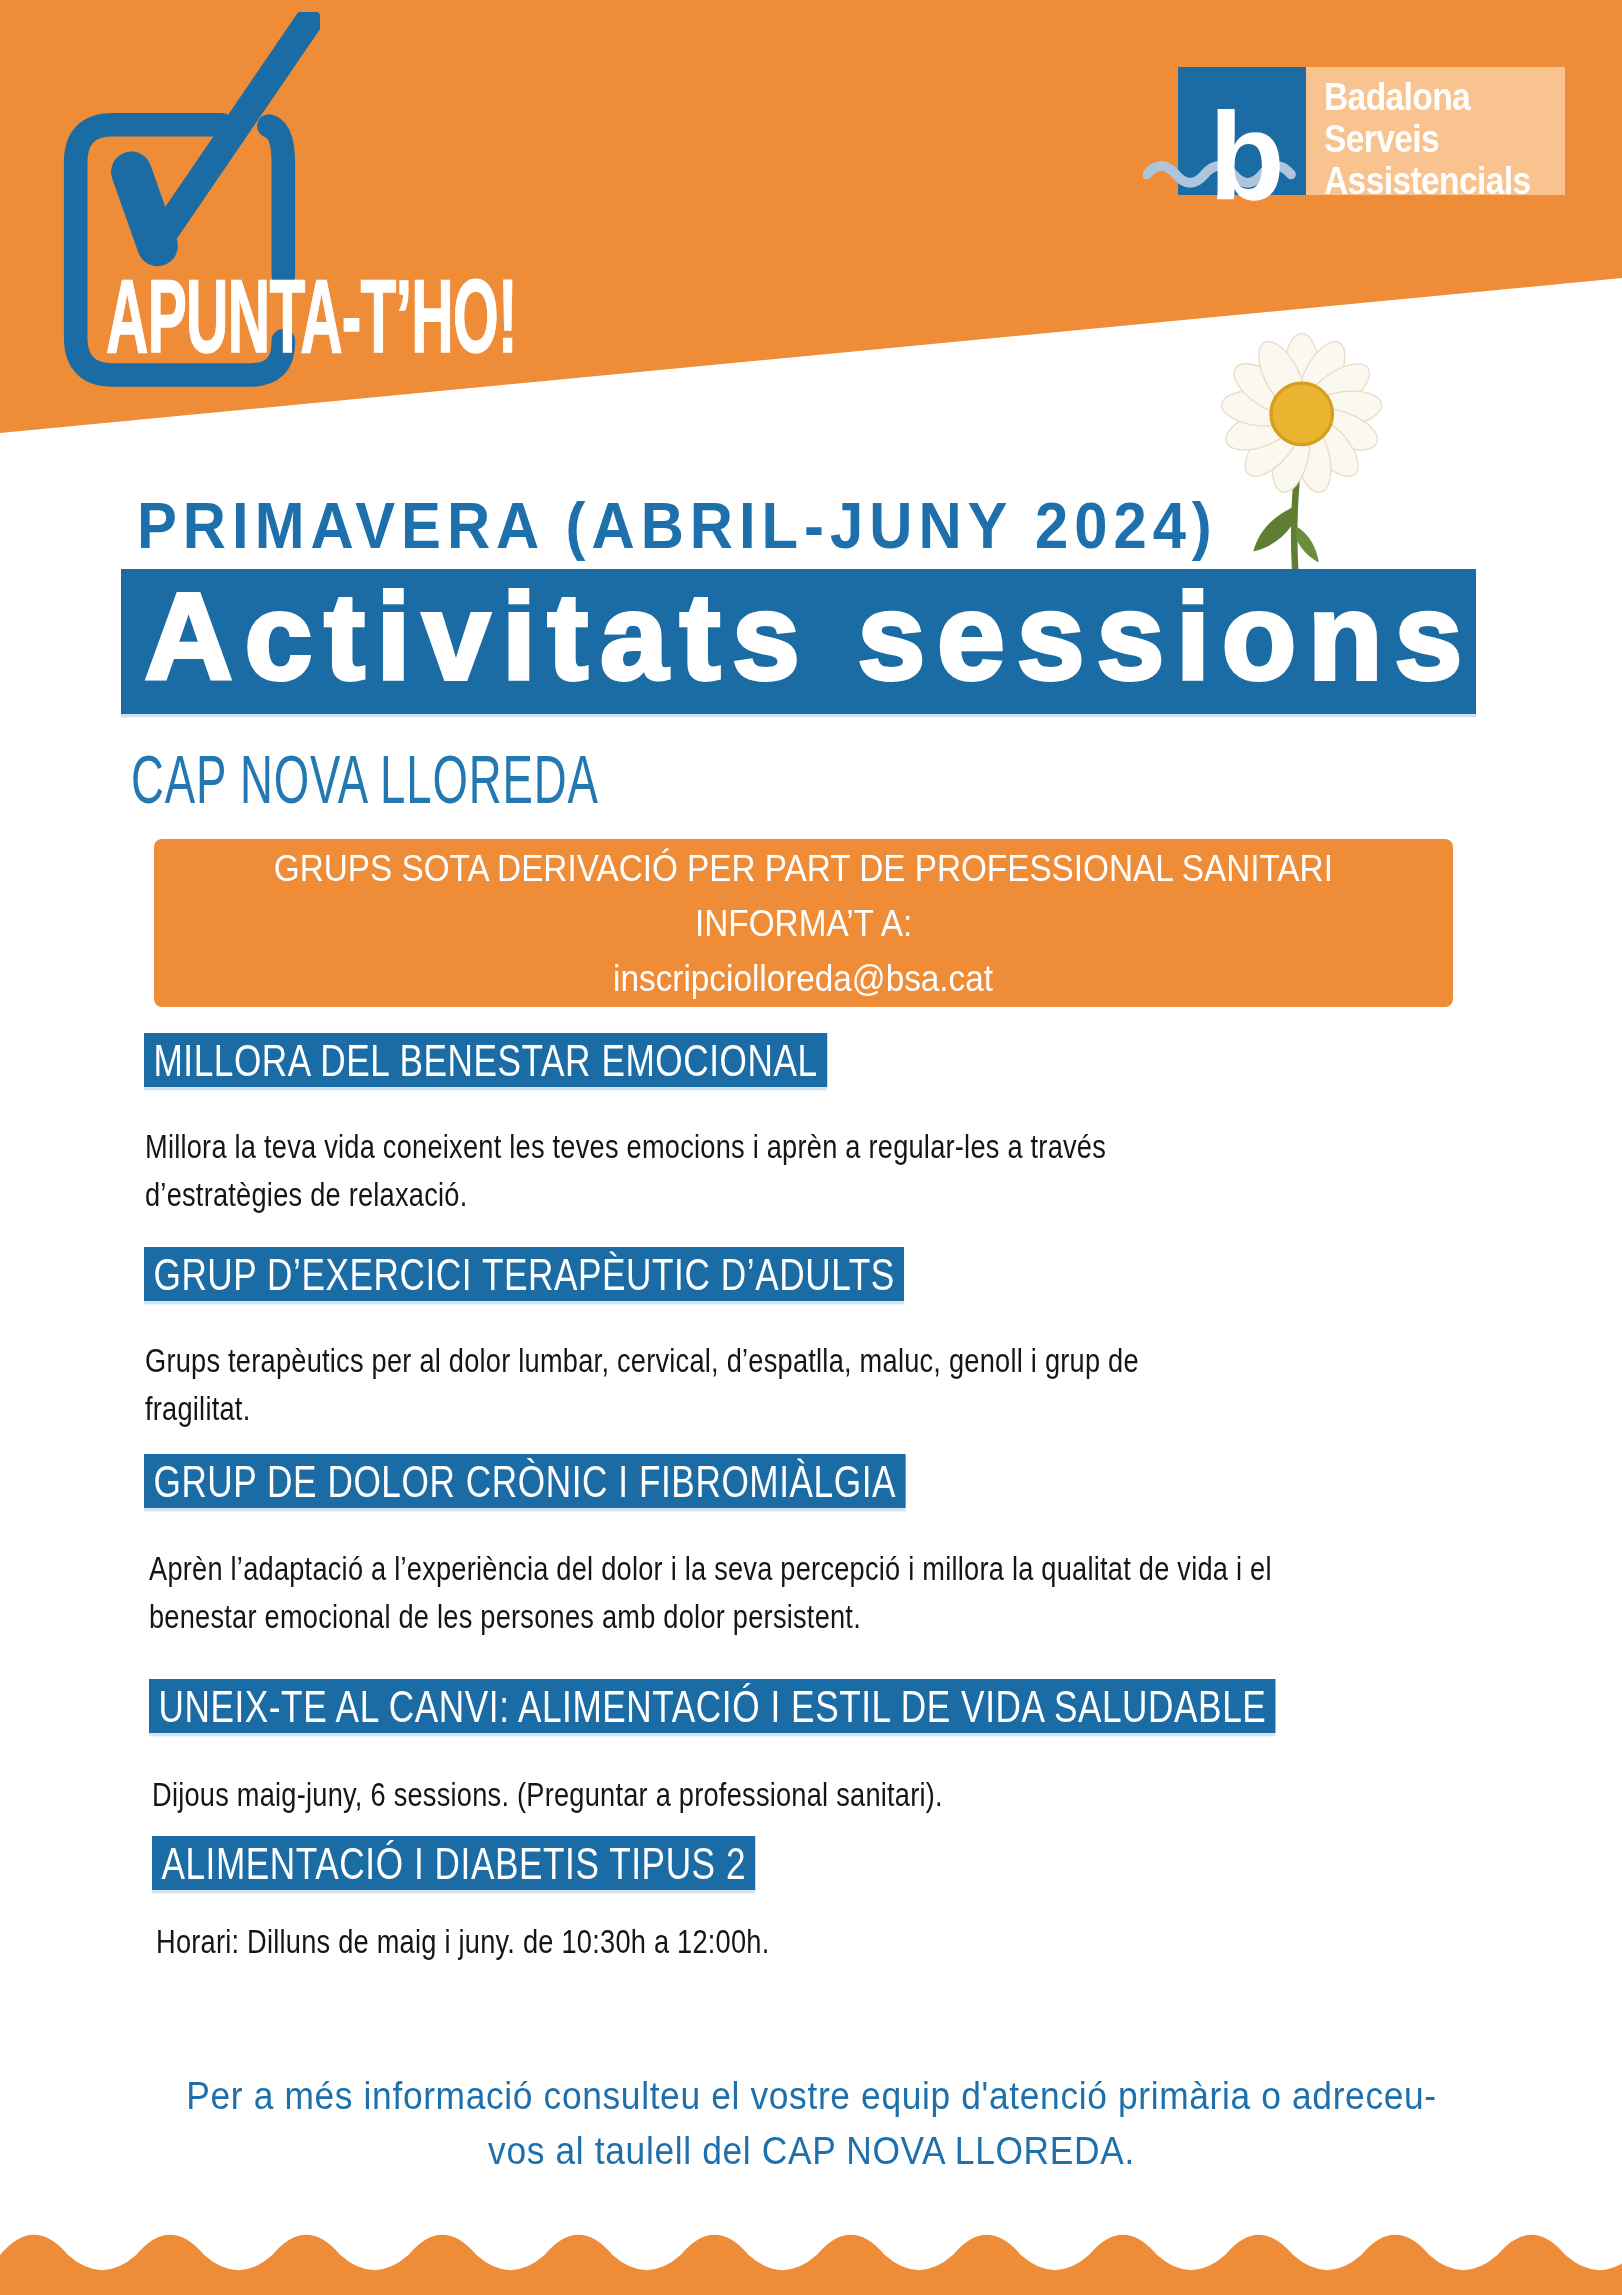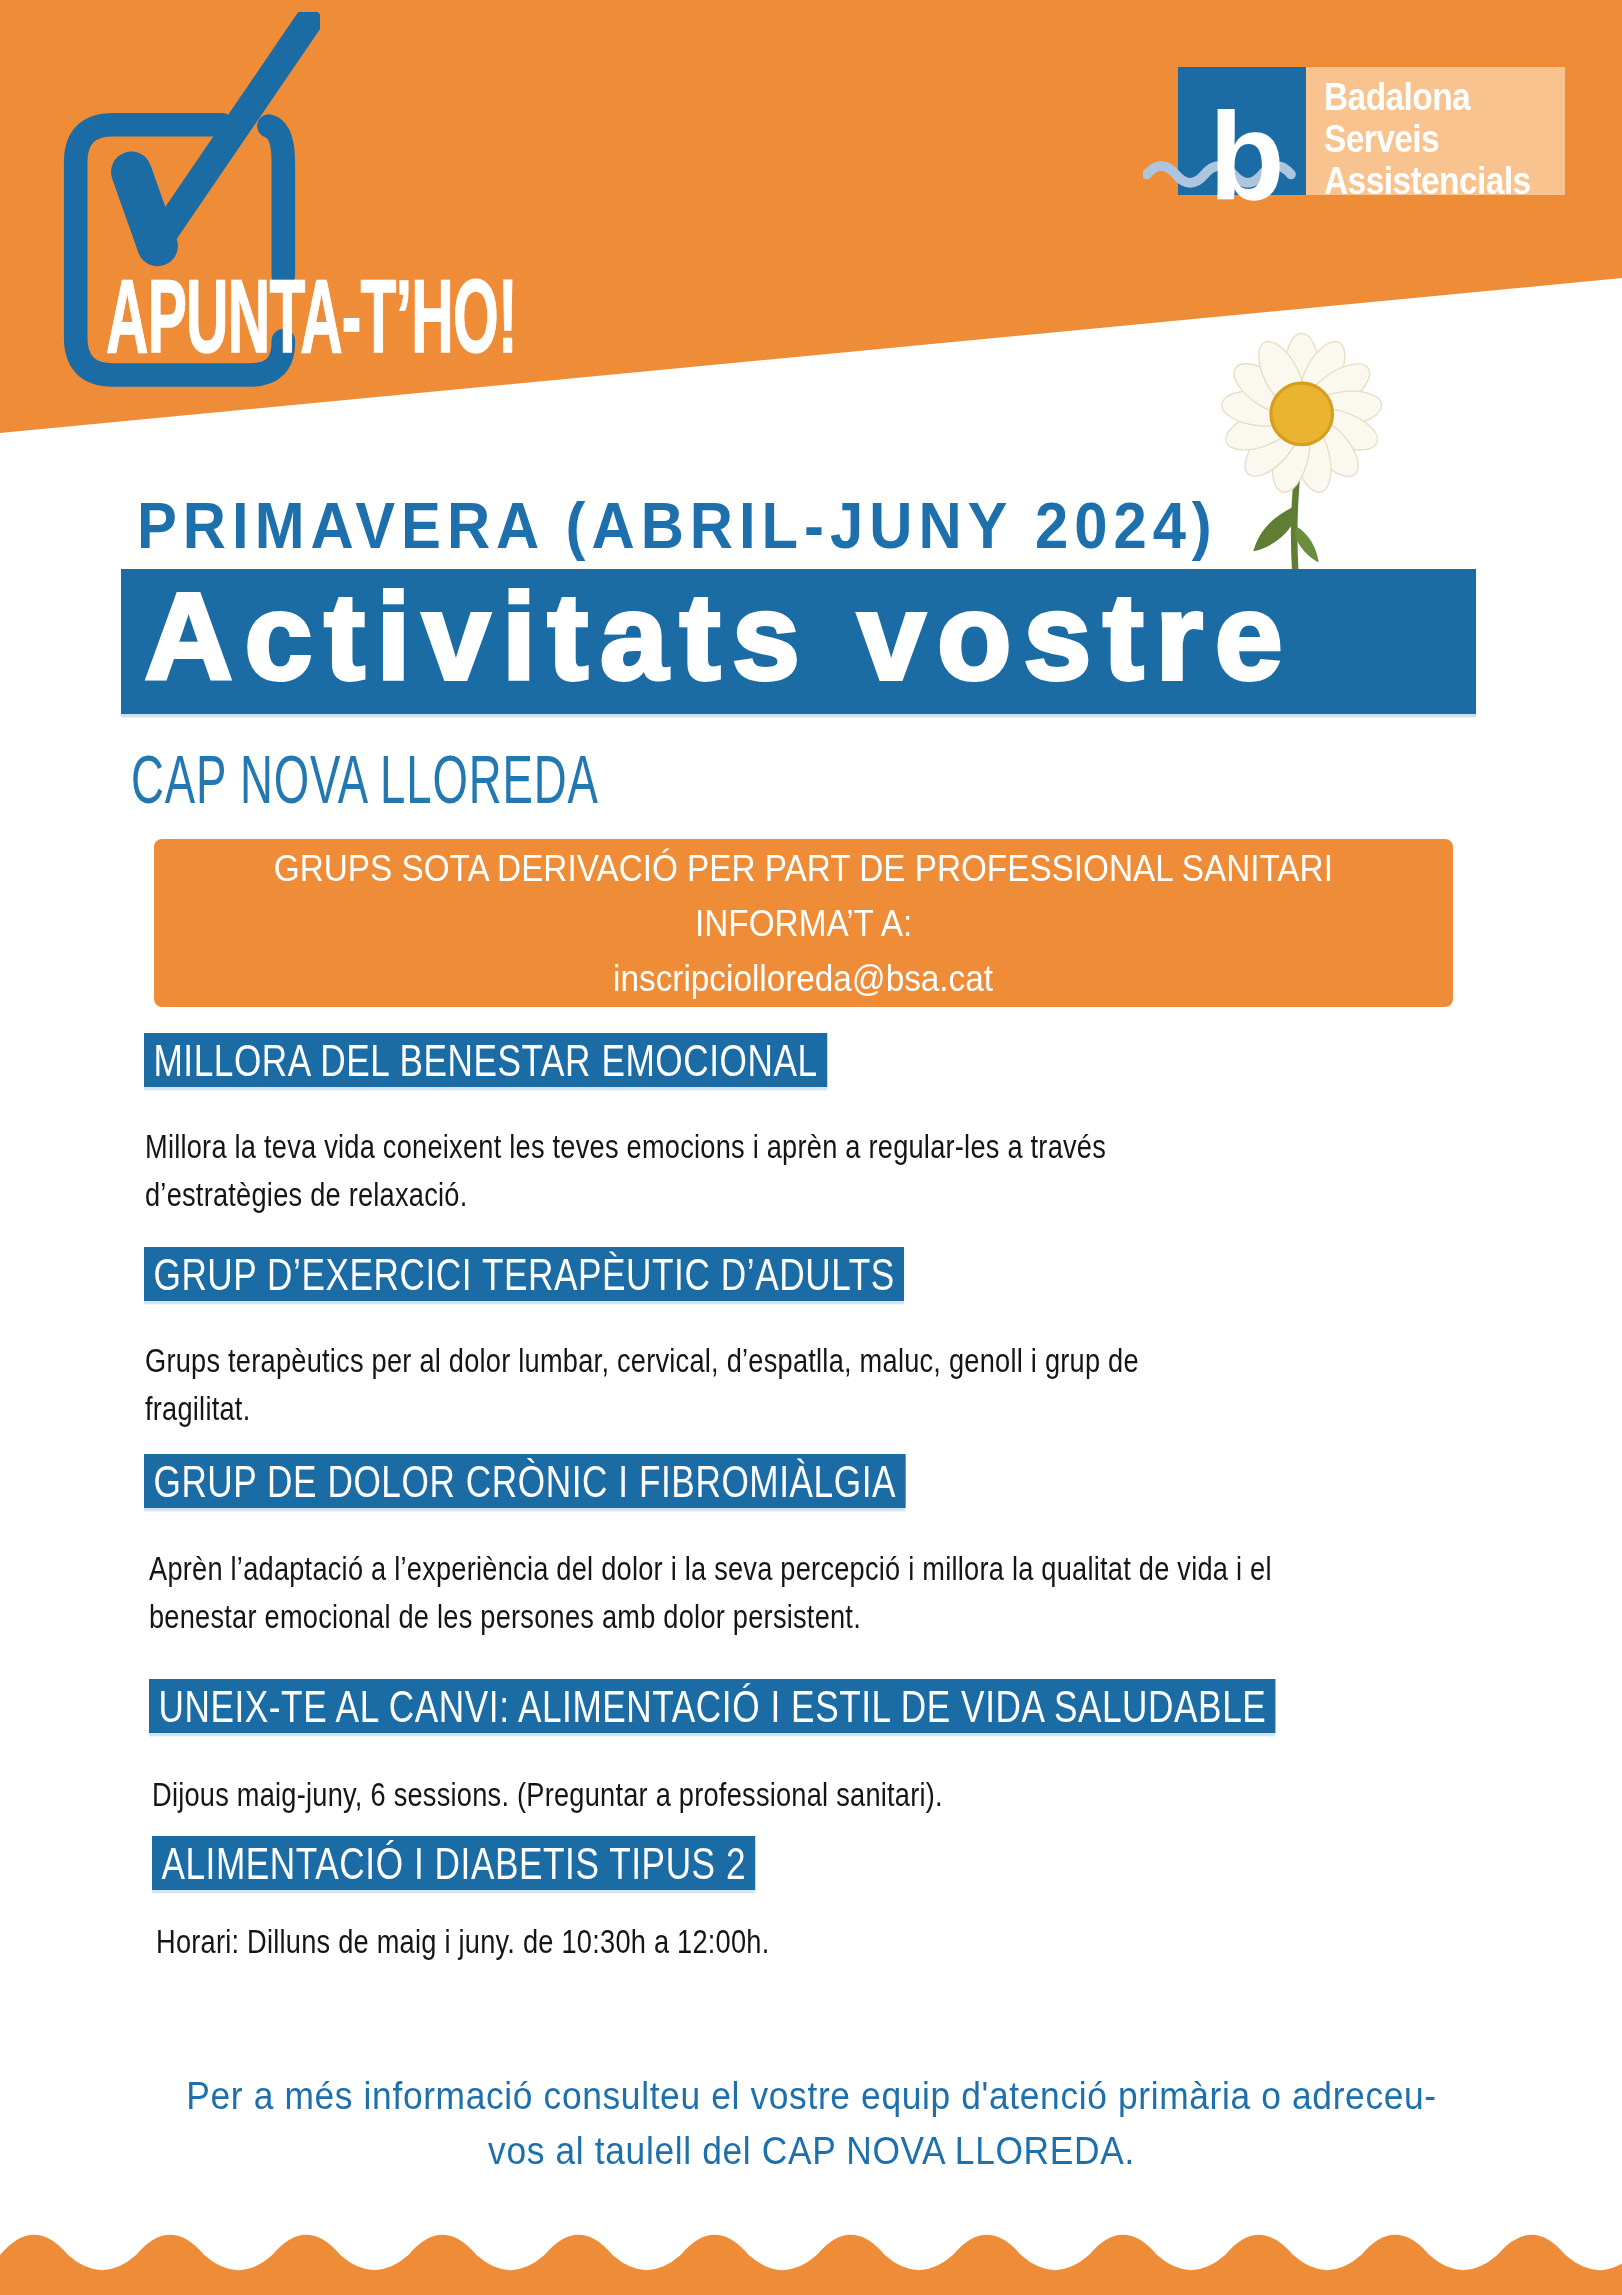--- a/index.html
+++ b/index.html
@@ -102,21 +102,21 @@
       <ellipse cx="160" cy="113" rx="26" ry="56" transform="rotate(249.3,160,180)"></ellipse>
       <ellipse cx="160" cy="113" rx="26" ry="56" transform="rotate(277,160,180)"></ellipse>
       <ellipse cx="160" cy="113" rx="26" ry="56" transform="rotate(304.7,160,180)"></ellipse>
       <ellipse cx="160" cy="113" rx="26" ry="56" transform="rotate(332.4,160,180)"></ellipse>
     </g>
     <circle cx="160" cy="180" r="47" fill="#e9b530" stroke="#d69e1e" stroke-width="5"></circle>
   </svg>
 
   <div class="kicker">PRIMAVERA (ABRIL-JUNY 2024)</div>
   <div class="banner">
-    <div class="banner-text">Activitats vostre</div>
+    <div class="banner-text">Activitats sessions</div>
   </div>
   <div class="subtitle">CAP NOVA LLOREDA</div>
 
   <div class="infobox">
     <div class="il">GRUPS SOTA DERIVACIÓ PER PART DE PROFESSIONAL SANITARI</div>
     <div class="il">INFORMA’T A:</div>
     <div class="il">inscripciolloreda@bsa.cat</div>
   </div>
 
   <div class="hbar" style="left:144px;top:1033px;">

